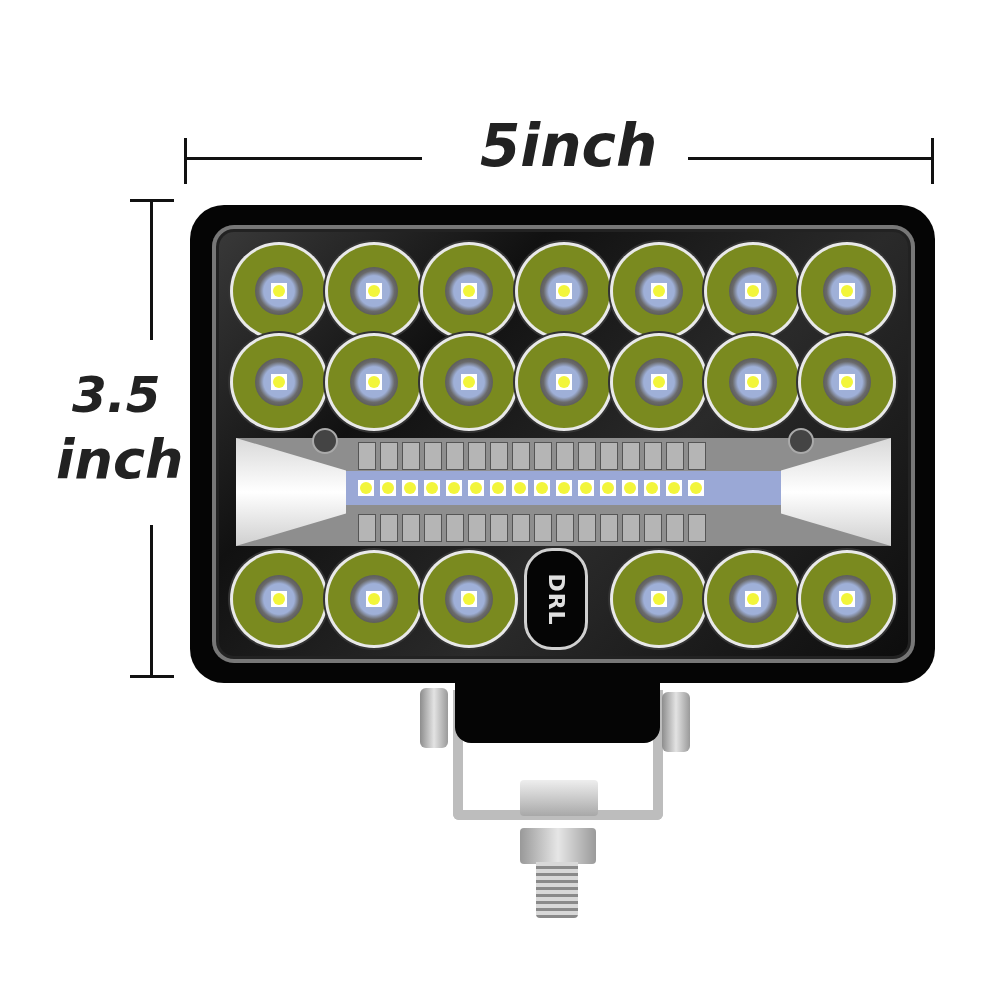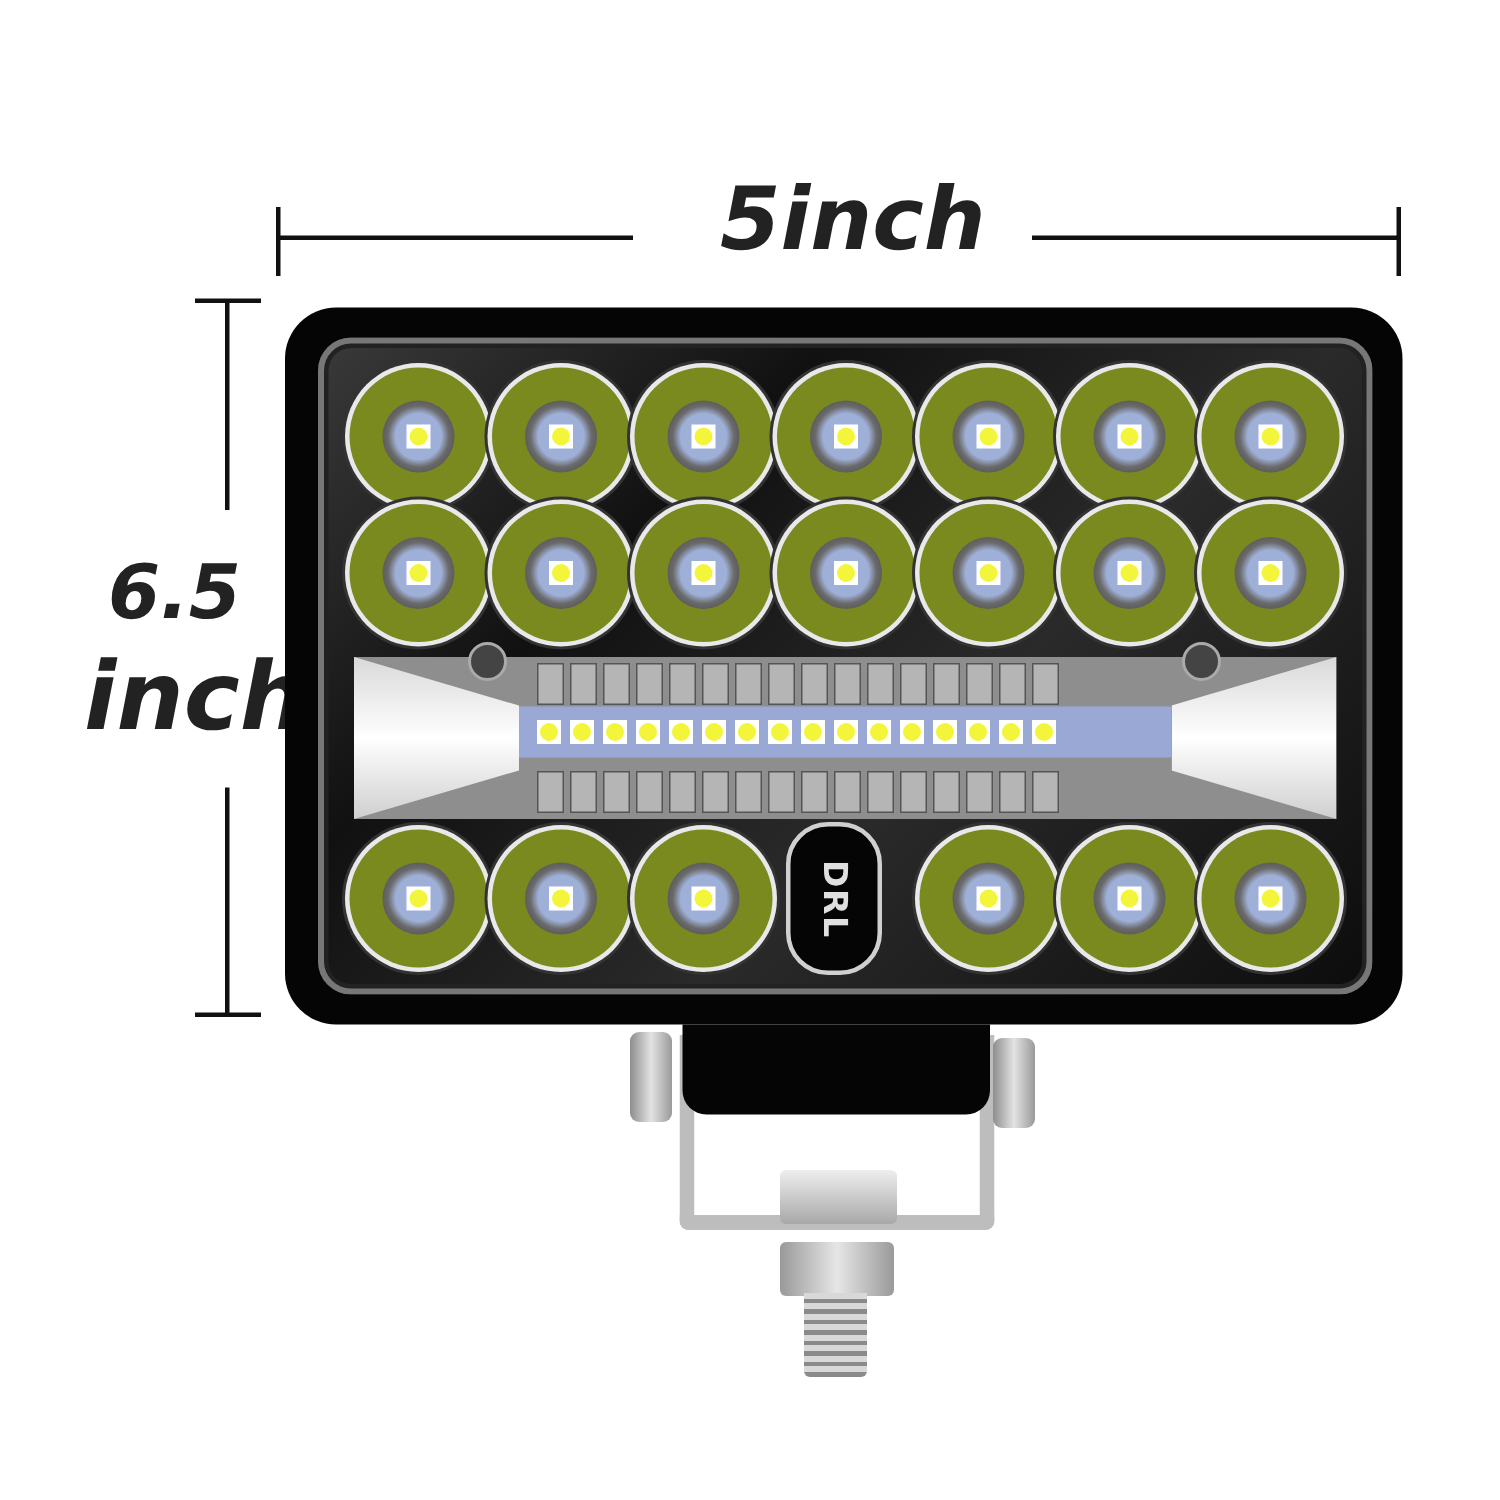--- a/index.html
+++ b/index.html
@@ -39,22 +39,22 @@
 <body>
 
 <div class="line" style="left:184px;top:138px;width:3px;height:46px;"></div>
 <div class="line" style="left:186px;top:157px;width:236px;height:3px;"></div>
 <div class="dim-text" style="left:480px;top:112px;font-size:58px;">5inch</div>
 <div class="line" style="left:688px;top:157px;width:245px;height:3px;"></div>
 <div class="line" style="left:931px;top:138px;width:3px;height:46px;"></div>
 
 <div class="line" style="left:130px;top:199px;width:44px;height:3px;"></div>
 <div class="line" style="left:150px;top:200px;width:3px;height:140px;"></div>
-<div class="dim-text" style="left:72px;top:366px;font-size:50px;">6.5</div>
-<div class="dim-text" style="left:56px;top:428px;font-size:63px;">inch</div>
+<div class="dim-text" style="left:72px;top:366px;font-size:50px;">3.5</div>
+<div class="dim-text" style="left:56px;top:428px;font-size:54px;">inch</div>
 <div class="line" style="left:150px;top:525px;width:3px;height:152px;"></div>
 <div class="line" style="left:130px;top:675px;width:44px;height:3px;"></div>
 
 <div class="bracket"></div>
 <div class="side-bolt" style="left:420px;top:688px;"></div>
 <div class="side-bolt" style="left:662px;top:692px;"></div>
 <div class="bracket-body"></div>
 <div class="center-nut"></div>
 <div class="lower-nut"></div>
 <div class="thread"></div>

